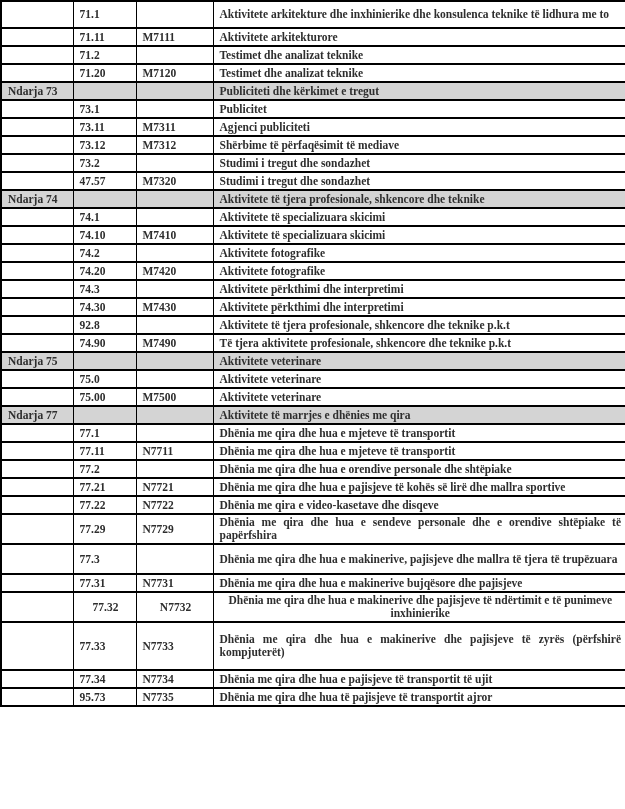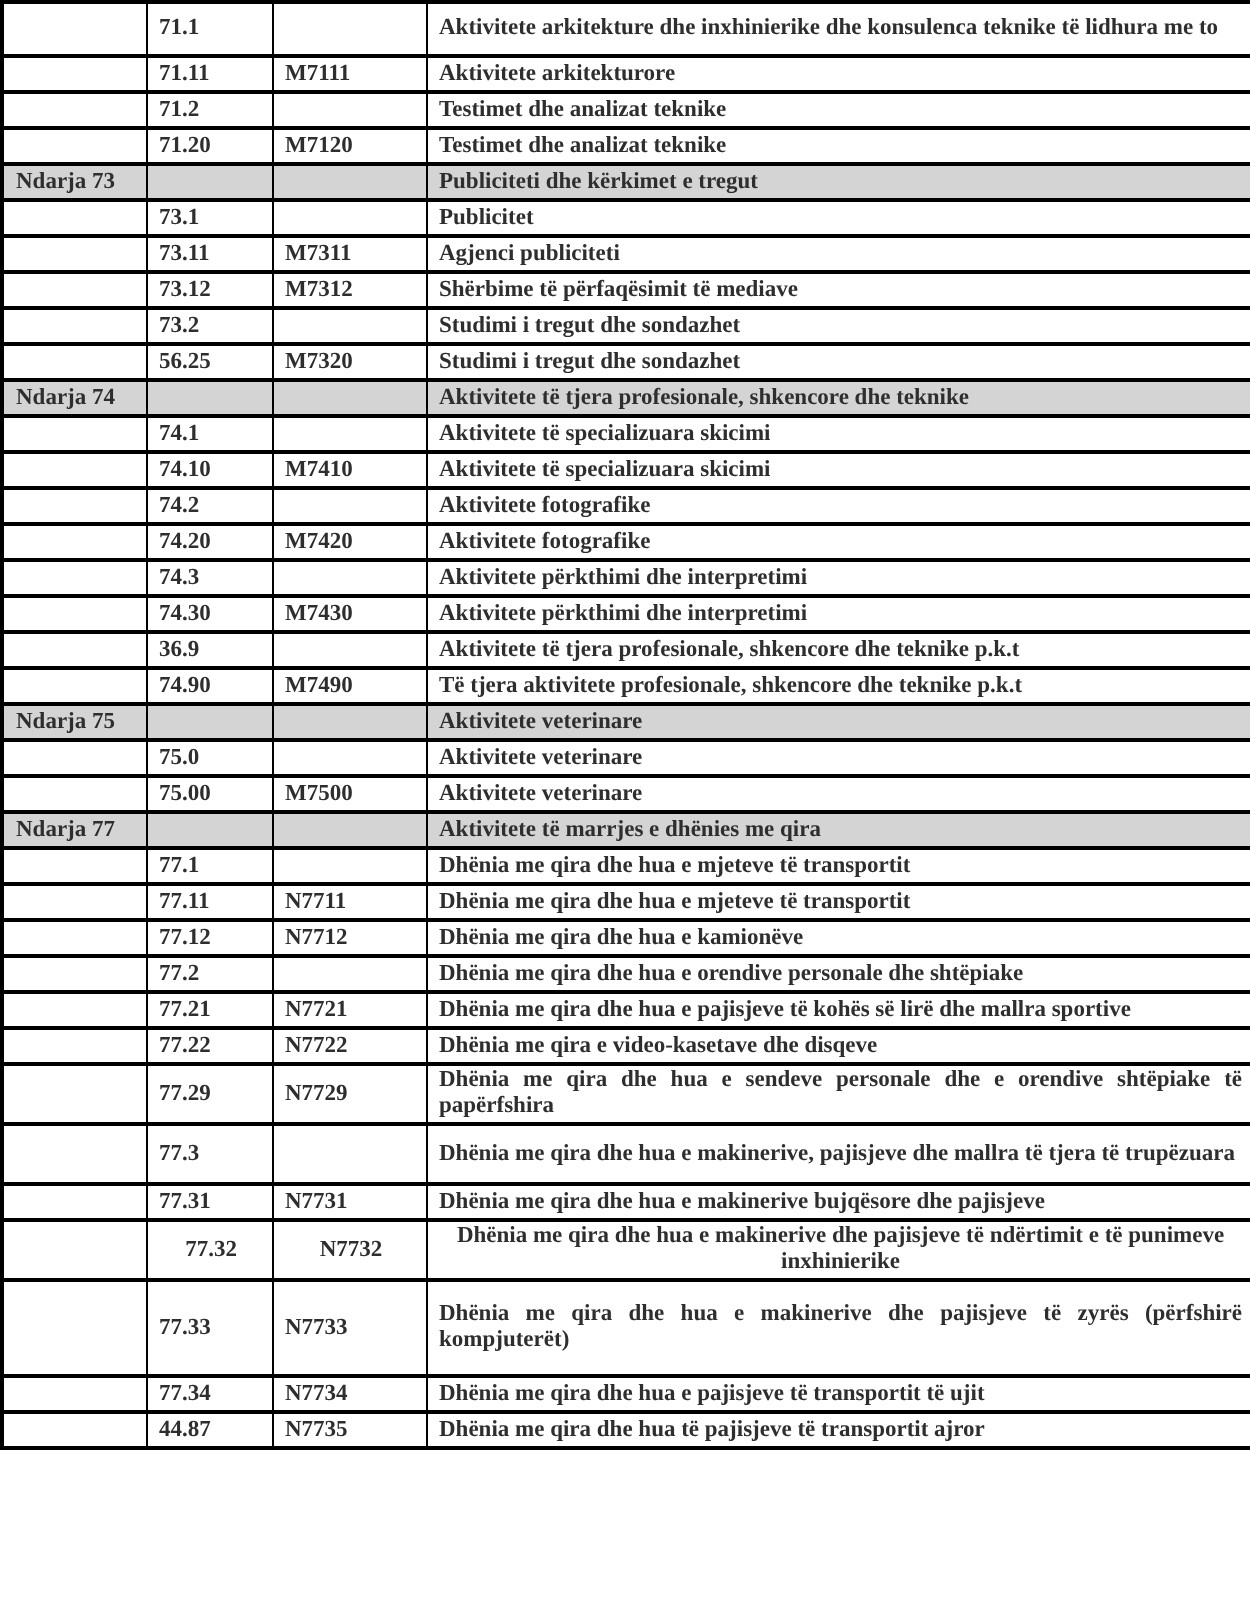--- a/index.html
+++ b/index.html
@@ -104,21 +104,21 @@
     <td class="c-desc">Shërbime të përfaqësimit të mediave</td>
   </tr>
         <tr>
     <td class="c-div"></td>
     <td class="c-code">73.2</td>
     <td class="c-nace"></td>
     <td class="c-desc">Studimi i tregut dhe sondazhet</td>
   </tr>
         <tr>
     <td class="c-div"></td>
-    <td class="c-code">56.25</td>
+    <td class="c-code">47.57</td>
     <td class="c-nace">M7320</td>
     <td class="c-desc">Studimi i tregut dhe sondazhet</td>
   </tr>
         <tr class="section-row">
     <td class="c-div">Ndarja 74</td>
     <td class="c-code"></td>
     <td class="c-nace"></td>
     <td class="c-desc">Aktivitete të tjera profesionale, shkencore dhe teknike</td>
   </tr>
         <tr>
@@ -152,21 +152,21 @@
     <td class="c-desc">Aktivitete përkthimi dhe interpretimi</td>
   </tr>
         <tr>
     <td class="c-div"></td>
     <td class="c-code">74.30</td>
     <td class="c-nace">M7430</td>
     <td class="c-desc">Aktivitete përkthimi dhe interpretimi</td>
   </tr>
         <tr>
     <td class="c-div"></td>
-    <td class="c-code">36.9</td>
+    <td class="c-code">92.8</td>
     <td class="c-nace"></td>
     <td class="c-desc">Aktivitete të tjera profesionale, shkencore dhe teknike p.k.t</td>
   </tr>
         <tr>
     <td class="c-div"></td>
     <td class="c-code">74.90</td>
     <td class="c-nace">M7490</td>
     <td class="c-desc">Të tjera aktivitete profesionale, shkencore dhe teknike p.k.t</td>
   </tr>
         <tr class="section-row">
@@ -200,26 +200,20 @@
     <td class="c-desc">Dhënia me qira dhe hua e mjeteve të transportit</td>
   </tr>
         <tr>
     <td class="c-div"></td>
     <td class="c-code">77.11</td>
     <td class="c-nace">N7711</td>
     <td class="c-desc">Dhënia me qira dhe hua e mjeteve të transportit</td>
   </tr>
         <tr>
     <td class="c-div"></td>
-    <td class="c-code">77.12</td>
-    <td class="c-nace">N7712</td>
-    <td class="c-desc">Dhënia me qira dhe hua e kamionëve</td>
-  </tr>
-        <tr>
-    <td class="c-div"></td>
     <td class="c-code">77.2</td>
     <td class="c-nace"></td>
     <td class="c-desc">Dhënia me qira dhe hua e orendive personale dhe shtëpiake</td>
   </tr>
         <tr>
     <td class="c-div"></td>
     <td class="c-code">77.21</td>
     <td class="c-nace">N7721</td>
     <td class="c-desc">Dhënia me qira dhe hua e pajisjeve të kohës së lirë dhe mallra sportive</td>
   </tr>
@@ -260,19 +254,19 @@
     <td class="c-desc">Dhënia me qira dhe hua e makinerive dhe pajisjeve të zyrës (përfshirë kompjuterët)</td>
   </tr>
         <tr>
     <td class="c-div"></td>
     <td class="c-code">77.34</td>
     <td class="c-nace">N7734</td>
     <td class="c-desc">Dhënia me qira dhe hua e pajisjeve të transportit të ujit</td>
   </tr>
         <tr>
     <td class="c-div"></td>
-    <td class="c-code">44.87</td>
+    <td class="c-code">95.73</td>
     <td class="c-nace">N7735</td>
     <td class="c-desc">Dhënia me qira dhe hua të pajisjeve të transportit ajror</td>
   </tr>
       </tbody>
   </table>
 </div>
 
 </body></html>

